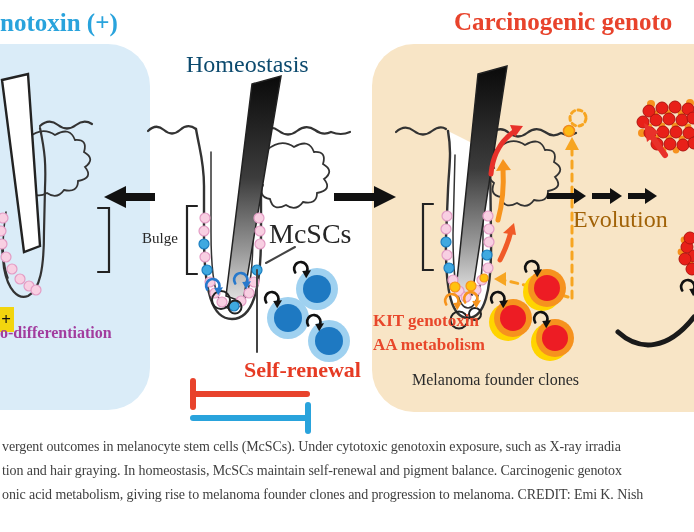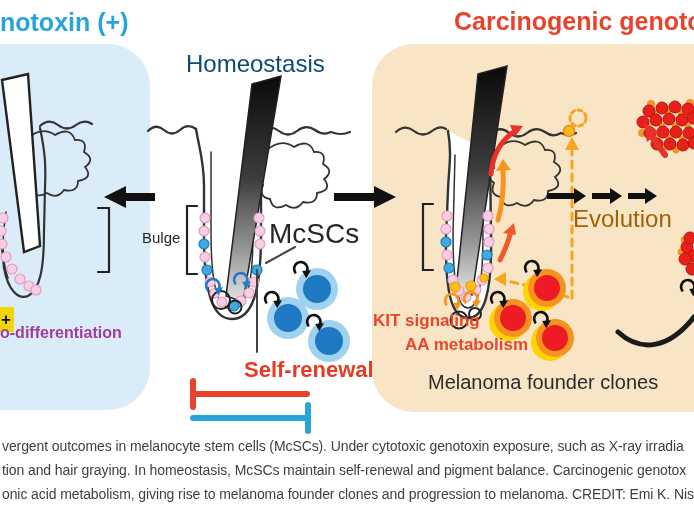--- a/index.html
+++ b/index.html
@@ -1,35 +1,35 @@
 <!DOCTYPE html>
 <html><head>
 <meta charset="utf-8">
 <style>
   html,body{margin:0;padding:0;background:#fff;}
   #figure-root{
     position:relative;width:694px;height:532px;overflow:hidden;
-    background:#fff;font-family:Liberation Sans, sans-serif;
+    background:#fff;font-family:Liberation Serif, serif;
   }
   .panel{position:absolute;border-radius:42px;}
   #left-panel{left:-60px;top:44px;width:210px;height:366px;background:#daecf8;}
   #right-panel{left:372px;top:44px;width:380px;height:368px;background:#f8e5c6;}
   svg{position:absolute;left:0;top:0;}
   .t{position:absolute;white-space:nowrap;line-height:1.1;}
   #left-title{left:0;top:9px;font-size:25px;font-weight:bold;color:#29a3dc;}
   #right-title{left:454px;top:8px;font-size:25px;font-weight:bold;color:#e8432c;}
   #graying-label{left:6px;top:53px;font-size:22px;color:#262626;}
   #homeostasis-title{left:186px;top:51px;font-size:24px;color:#0c4a6e;}
   #bulge-label{left:142px;top:230px;font-size:15px;color:#262626;text-align:center;}
   #mcscs-label{left:269px;top:219px;font-size:28px;color:#262626;}
   #self-renewal-label{left:244px;top:358px;font-size:22px;font-weight:bold;color:#e63b24;}
   #evolution-label{left:573px;top:206px;font-size:24px;color:#a16207;}
   #kit-label{left:373px;top:312px;font-size:17px;font-weight:bold;color:#e8472b;}
-  #aa-label{left:373px;top:336px;font-size:17px;font-weight:bold;color:#e8472b;padding-left:32px;}
-  #founder-label{left:412px;top:371px;font-size:20px;color:#2b2b2b;margin-left:16px;}
+  #aa-label{left:373px;top:336px;font-size:17px;font-weight:bold;color:#e8472b;}
+  #founder-label{left:412px;top:371px;font-size:16px;color:#2b2b2b;}
   #plus-badge{left:-11px;top:307px;width:25px;height:25px;background:#f2d50e;
     color:#111;font-size:17px;font-weight:bold;text-align:right;line-height:25px;padding-right:3px;box-sizing:border-box;}
   #differentiation-label{left:0;top:324px;font-size:16px;font-weight:bold;color:#a23c9e;}
   .cap{left:2px;font-size:14px;color:#3f3f3f;letter-spacing:-0.1px;}
   #caption-line1{top:439px;}
   #caption-line2{top:463px;}
   #caption-line3{top:487px;}
 </style>
 </head>
 <body>
@@ -293,21 +293,21 @@
     <path d="M618,332 C640,352 668,350 694,317" fill="none" stroke="#1a1a1a" stroke-width="5" stroke-linecap="round"></path>
   </svg>
 
   <div class="t" id="left-title">notoxin (+)</div>
   <div class="t" id="right-title">Carcinogenic genoto</div>
   <div class="t" id="homeostasis-title">Homeostasis</div>
   <div class="t" id="bulge-label">Bulge</div>
   <div class="t" id="mcscs-label">McSCs</div>
   <div class="t" id="self-renewal-label">Self-renewal</div>
   <div class="t" id="evolution-label">Evolution</div>
-  <div class="t" id="kit-label">KIT signaling</div>
+  <div class="t" id="kit-label">KIT genotoxin</div>
   <div class="t" id="aa-label">AA metabolism</div>
   <div class="t" id="founder-label">Melanoma founder clones</div>
   <div class="t" id="plus-badge">+</div>
   <div class="t" id="differentiation-label">o-differentiation</div>
   <div class="t cap" id="caption-line1">vergent outcomes in melanocyte stem cells (McSCs). Under cytotoxic genotoxin exposure, such as X-ray irradia</div>
   <div class="t cap" id="caption-line2">tion and hair graying. In homeostasis, McSCs maintain self-renewal and pigment balance. Carcinogenic genotox</div>
   <div class="t cap" id="caption-line3">onic acid metabolism, giving rise to melanoma founder clones and progression to melanoma. CREDIT: Emi K. Nish</div>
 </div>
 
 </body></html>

